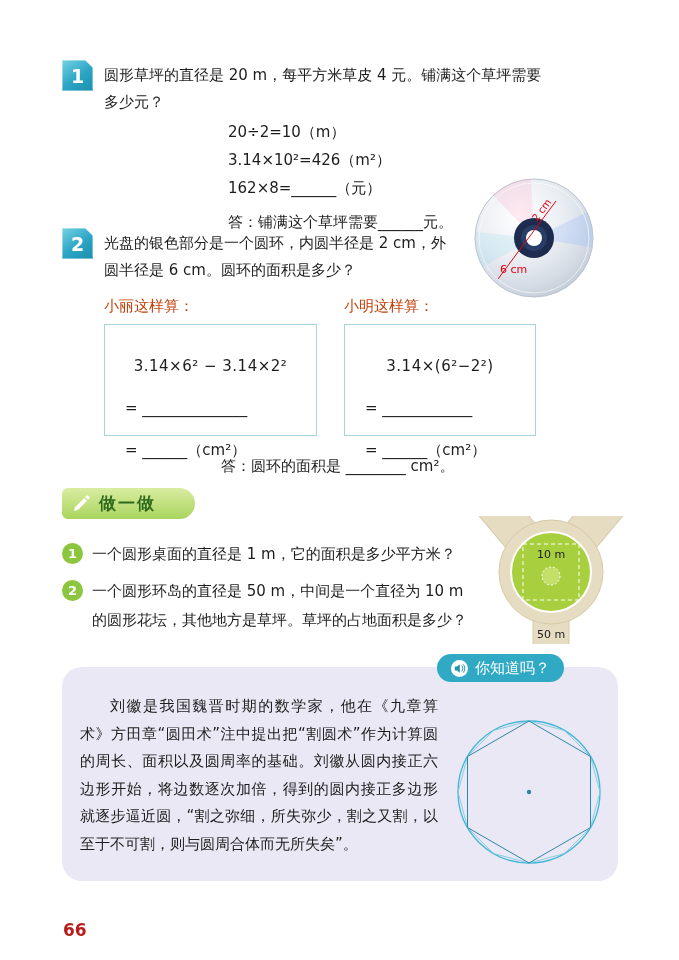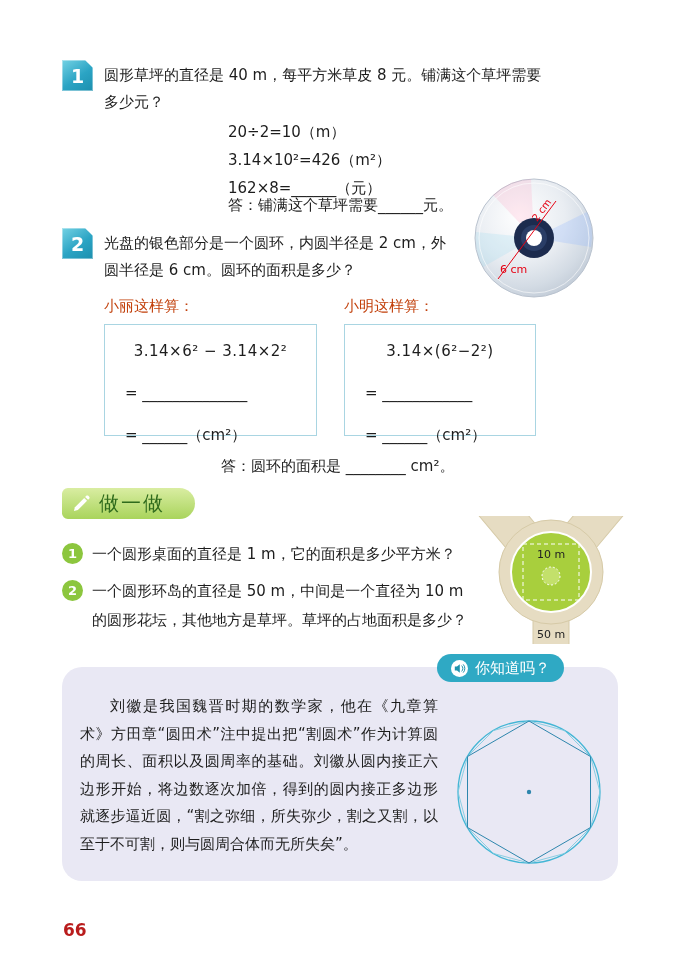--- a/index.html
+++ b/index.html
@@ -11,26 +11,26 @@
   .cn{line-height:27px}
   .num-badge{width:31px;height:31px;color:#fff;font-weight:bold;font-size:19px;
         display:flex;align-items:center;justify-content:center;
         background:linear-gradient(145deg,#74d2e4 0%,#2ba4c4 55%,#1d8fae 100%);
         clip-path:polygon(0 0,74% 0,100% 26%,100% 100%,0 100%);
         box-shadow:inset 0 0 0 1px rgba(255,255,255,.4)}
   .steps{line-height:28px}
   .answer-line{line-height:22px}
   .mtitle{color:#c2410c;font-weight:normal}
   .calc-box{border:1px solid #a9d5e2;background:#fff}
-  .calc-box .expr{text-align:center;margin-top:17px;letter-spacing:.5px}
+  .calc-box .expr{text-align:center;margin-top:32px;letter-spacing:.5px}
   .calc-box .bl{margin:24px 0 0 20px}
   .do-bar{display:flex;align-items:center;gap:8px;width:133px;height:31px;
         padding:0 10px 0 9px;background:linear-gradient(180deg,#d9eda2,#a9d45c);
         border-radius:6px 16px 16px 6px}
-  .do-bar .label{color:#2f6b1c;font-weight:normal;font-size:20px;letter-spacing:2px}
+  .do-bar .label{color:#2f6b1c;font-weight:bold;font-size:17px;letter-spacing:2px}
   .pencil-icon{display:inline-flex;width:20px;height:20px}
   .item-num{width:21px;height:21px;border-radius:50%;background:#8CC63E;color:#fff;
         font-size:13px;font-weight:bold;display:flex;align-items:center;justify-content:center}
   .item-text{line-height:29px}
   .know-box{background:#E9E8F4;border-radius:20px}
   .know-badge{position:absolute;top:-13px;right:54px;height:28px;display:flex;
         align-items:center;gap:7px;background:#2FA9C4;border-radius:15px;
         padding:10px 14px;color:#fff;font-size:15px}
   .audio-icon{display:inline-flex;width:17px;height:17px}
   .know-text{position:absolute;left:18px;top:26px;width:358px;line-height:27.5px;
@@ -41,28 +41,28 @@
   .page-num{position:absolute;left:63px;top:920px;font-size:17px;font-weight:bold;color:#b91c1c}
 </style>
 </head>
 <body>
 
 <div class="page">
 
   <div class="num-badge abs" style="left:62px;top:60px">
     <span>1</span>
   </div>
-  <div class="cn abs" style="left:104px;top:62px;width:450px">圆形草坪的直径是 40 m，每平方米草皮 8 元。铺满这个草坪需要多少元？</div>
+  <div class="cn abs" style="left:104px;top:62px;width:450px">圆形草坪的直径是 20 m，每平方米草皮 4 元。铺满这个草坪需要多少元？</div>
 
   <div class="steps abs" style="left:228px;top:118px">
     <div>20÷2=10（m）</div>
     <div>3.14×10²=426（m²）</div>
     <div>162×8=______（元）</div>
   </div>
-  <div class="answer-line abs" style="left:228px;top:194px">答：铺满这个草坪需要______元。</div>
+  <div class="answer-line abs" style="left:228px;top:211px">答：铺满这个草坪需要______元。</div>
 
   <div class="num-badge abs" style="left:62px;top:228px">
     <span>2</span>
   </div>
   <div class="cn abs" style="left:104px;top:230px;width:352px">光盘的银色部分是一个圆环，内圆半径是 2 cm，外圆半径是 6 cm。圆环的面积是多少？</div>
 
   <svg class="abs" style="left:473px;top:177px" width="122" height="122" viewBox="0 0 122 122">
     <defs>
       <radialGradient id="cdSilver" cx="38%" cy="32%" r="85%">
         <stop offset="0%" stop-color="#ffffff"></stop>

